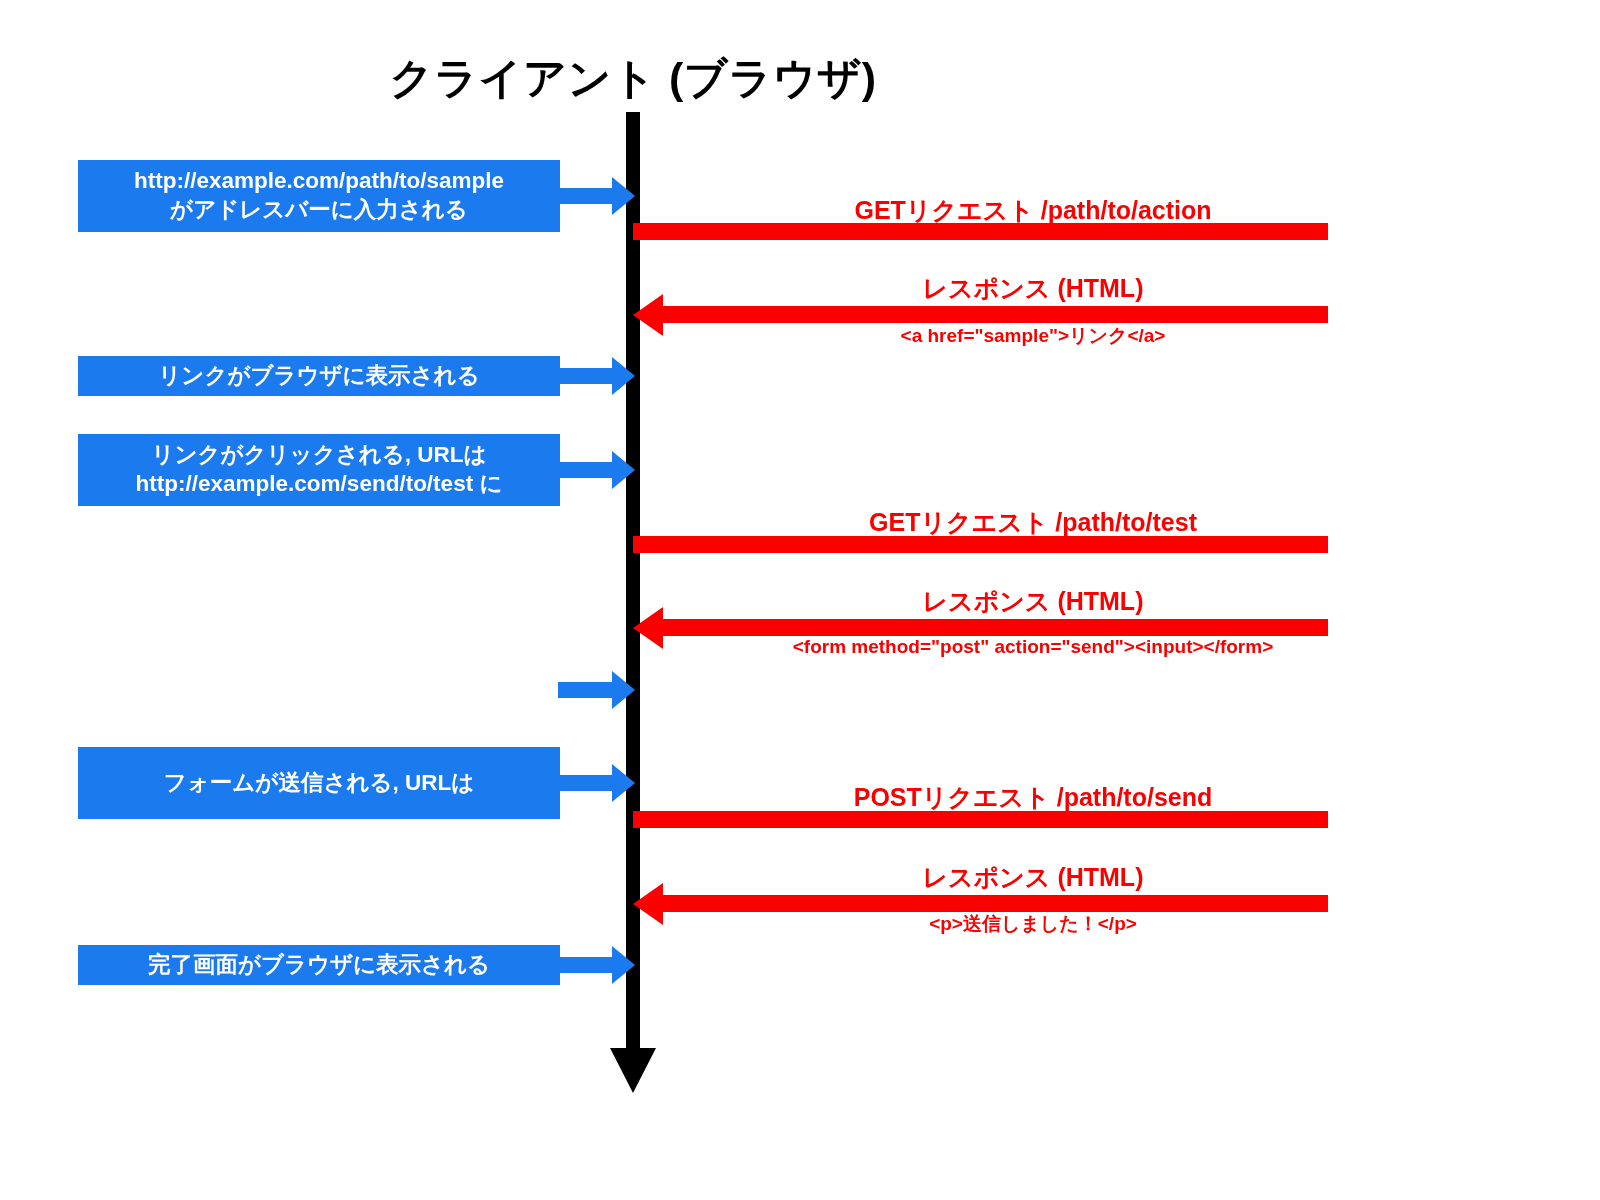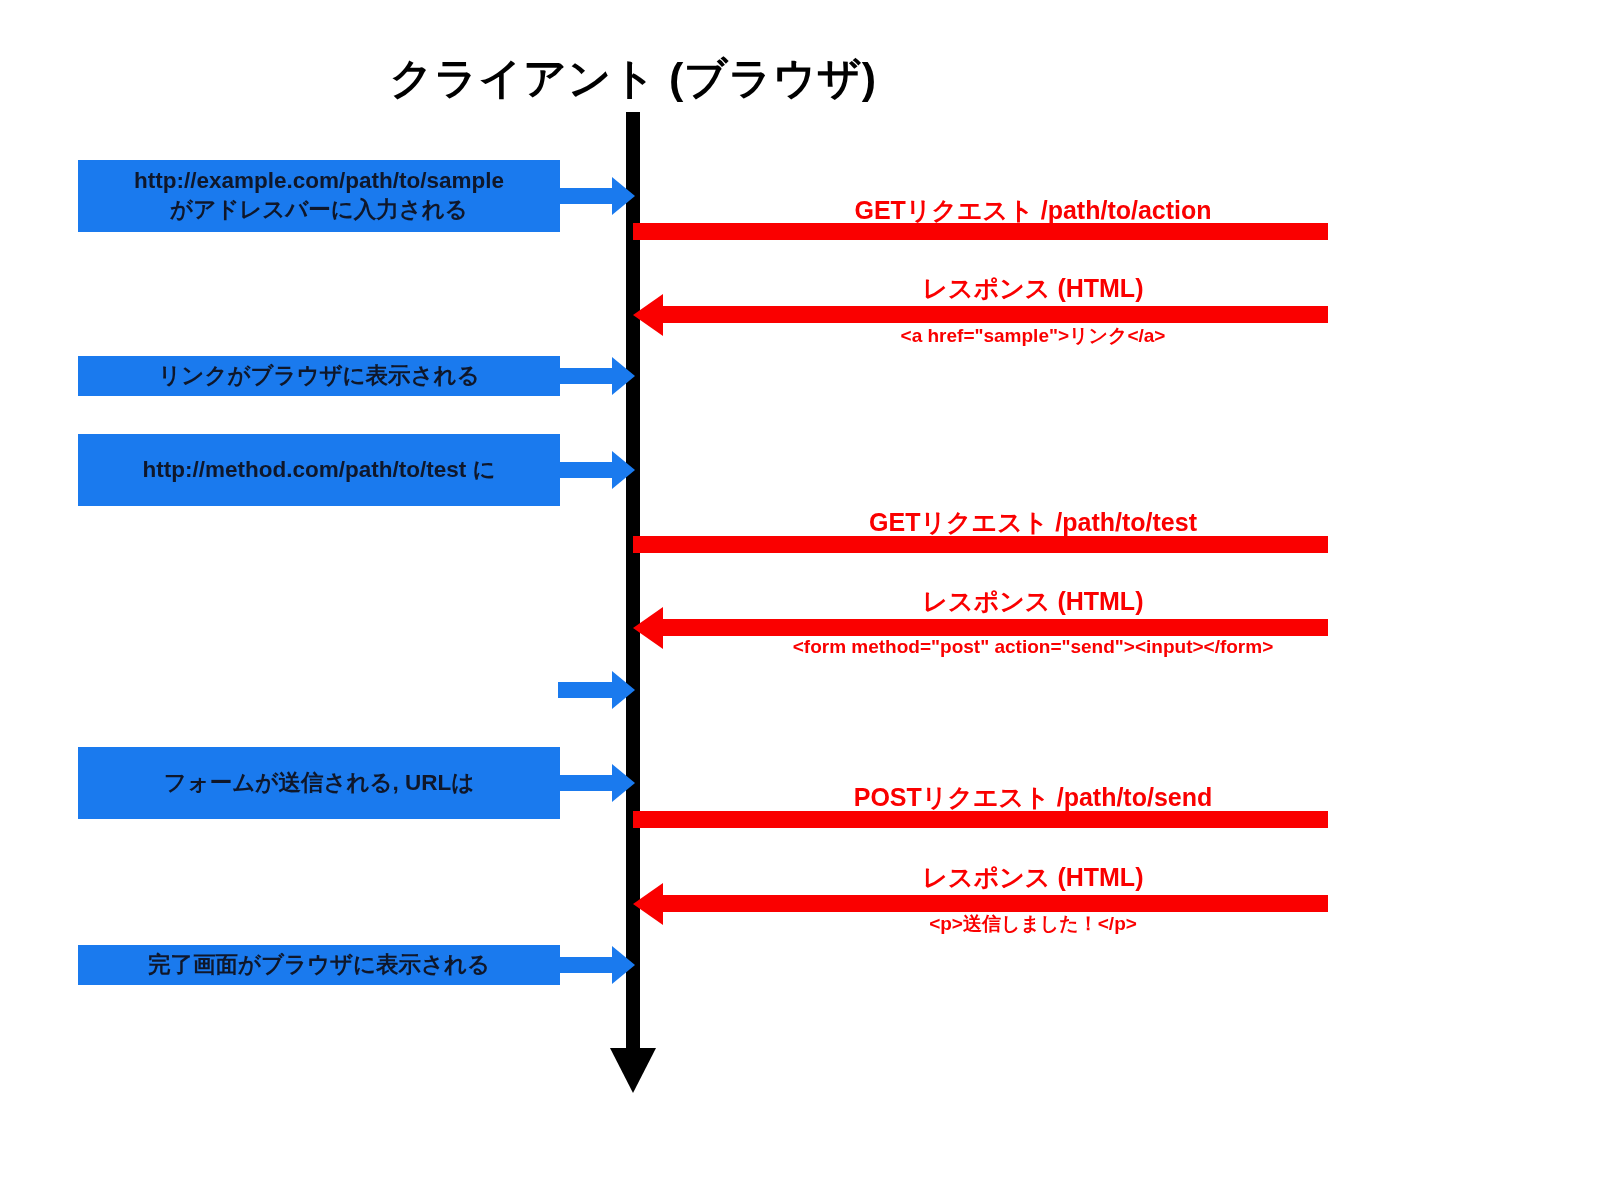--- a/index.html
+++ b/index.html
@@ -57,21 +57,21 @@
     height: 0;
     border-left: 23px solid transparent;
     border-right: 23px solid transparent;
     border-top: 45px solid #000000;
   }
   #client-lifeline-arrowhead { left: 610px; top: 1048px; }
   #server-lifeline-arrowhead { left: 1410px; top: 1048px; }
   .event-box {
     position: absolute;
     background: #1a7aee;
-    color: #0f172a;
+    color: #ffffff;
     font-weight: bold;
     font-size: 22.5px;
     line-height: 1.28;
     text-align: center;
     display: flex;
     flex-direction: column;
     align-items: center;
     justify-content: center;
     padding: 7px 10px;
     box-sizing: border-box;
@@ -161,21 +161,22 @@
   <div class="msg-head-left" style="left:633px; top:294px;"></div>
   <div class="msg-sublabel" style="left:633px; top:323px; width:800px;">&lt;a href="sample"&gt;リンク&lt;/a&gt;</div>
 
   <div class="event-box" style="left:78px; top:356px; width:482px; height:40px;">
     <span class="event-line">リンクがブラウザに表示される</span>
   </div>
   <div class="blue-shaft" style="left:558px; top:368px; width:57px;"></div>
   <div class="blue-head" style="left:612px; top:357px;"></div>
 
   <div class="event-box" style="left:78px; top:434px; width:482px; height:72px;">
-    <span class="event-line">http://method.com/path/to/test に</span>
+    <span class="event-line">リンクがクリックされる, URLは</span>
+    <span class="event-line">http://example.com/send/to/test に</span>
   </div>
   <div class="blue-shaft" style="left:558px; top:462px; width:57px;"></div>
   <div class="blue-head" style="left:612px; top:451px;"></div>
 
   <div class="msg-label" style="left:633px; top:506px; width:800px;">GETリクエスト /path/to/test</div>
   <div class="msg-shaft" style="left:633px; top:536px; width:774px;"></div>
   <div class="msg-head-right" style="left:1403px; top:524px;"></div>
 
   <div class="msg-label" style="left:633px; top:585px; width:800px;">レスポンス (HTML)</div>
   <div class="msg-shaft" style="left:663px; top:619px; width:744px;"></div>

